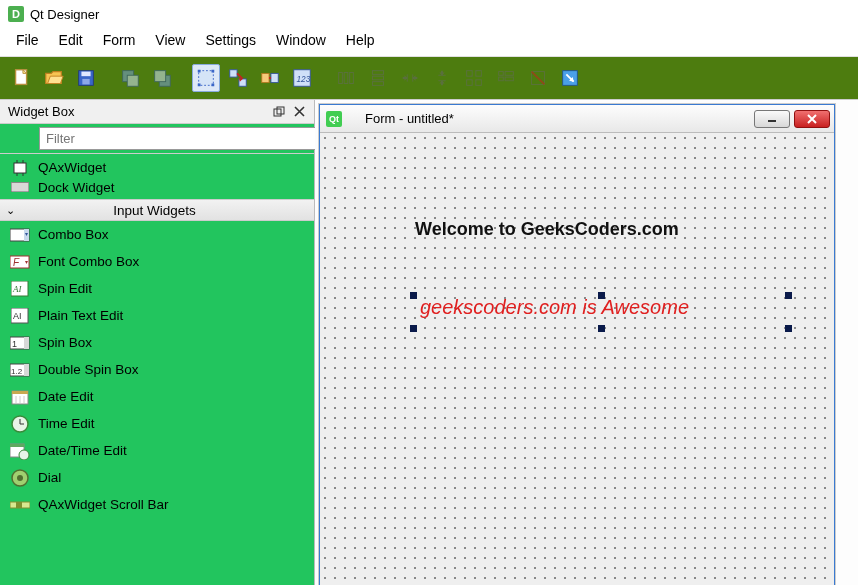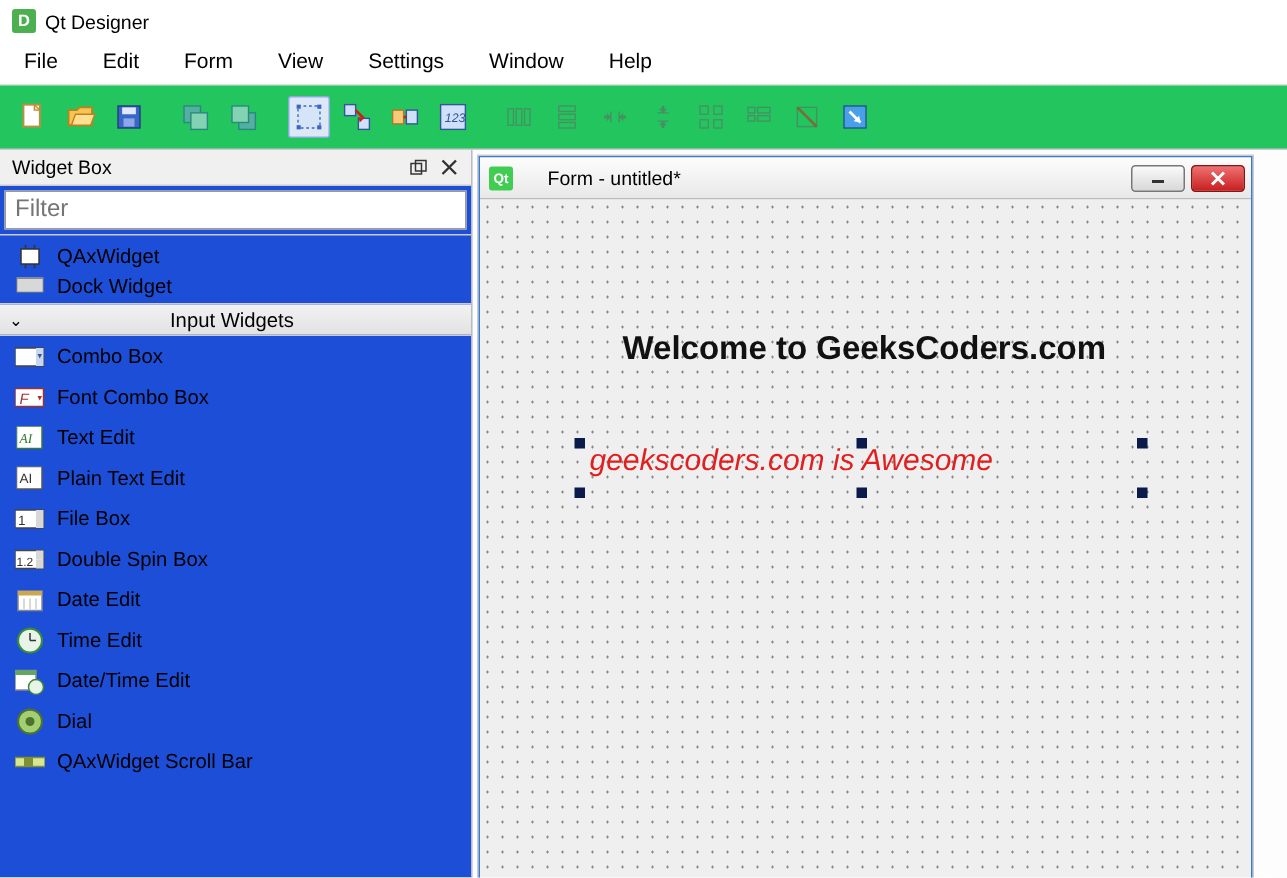--- a/index.html
+++ b/index.html
@@ -30,34 +30,34 @@
     font-weight: bold;
     display: flex;
     align-items: center;
     justify-content: center;
     border-radius: 2px;
   }
   .app-title { font-size: 13px; }
   
   .menubar {
     display: flex;
-    gap: 10px;
+    gap: 0;
     padding: 2px 6px 6px 6px;
     font-size: 14px;
   }
   .menubar span { padding: 2px 10px; cursor: default; }
   
   .toolbar {
     display: flex;
     align-items: center;
     gap: 4px;
     padding: 4px 8px;
     border-top: 1px solid #e0e0e0;
     border-bottom: 1px solid #ccc;
-    background: #22c55e;
+    background: #4d7c0f;
     height: 44px;
     font-style: italic;
   }
   .tool-btn {
     width: 28px; height: 28px;
     border: 1px solid transparent;
     background: #fff0;
     display: flex;
     align-items: center;
     justify-content: center;
@@ -69,21 +69,21 @@
   .tool-btn.dim svg { opacity: 0.55; }
   
   .main {
     display: flex;
     flex: 1;
     min-height: 0;
   }
   .panel-left {
     width: 315px;
     border-right: 1px solid #bbb;
-    background: #1d4ed8;
+    background: #22c55e;
     display: flex;
     flex-direction: column;
   }
   .panel-header {
     display: flex;
     align-items: center;
     justify-content: space-between;
     background: #f0f0f0;
     border-bottom: 1px solid #ccc;
     padding: 2px 6px 2px 8px;
@@ -95,23 +95,24 @@
     width: 18px; height: 16px;
     display: flex; align-items: center; justify-content: center;
     cursor: default;
   }
   .filter-row {
     padding: 3px;
     border-bottom: 1px solid #ccc;
   }
   .filter-input {
     width: 100%;
-    font-size: 16px;
+    font-size: 13px;
     padding: 3px 6px;
     border: 1px solid #999;
+    margin-left: 36px;
   }
   .tree {
     flex: 1;
     overflow: hidden;
     font-size: 13.5px;
   }
   .tree-item {
     display: flex;
     align-items: center;
     gap: 8px;
@@ -192,27 +193,27 @@
     flex: 1;
     position: relative;
     background-color: #efefef;
     background-image: radial-gradient(#888 0.8px, transparent 0.8px);
     background-size: 10px 10px;
     background-position: 10px 10px;
   }
   .label1 {
     position: absolute;
     left: 95px; top: 86px;
-    font-size: 22px;
+    font-size: 18px;
     font-weight: 700;
     color: #111;
   }
   .label2-wrap {
     position: absolute;
-    left: 67px; top: 163px;
+    left: 94px; top: 163px;
     width: 374px; height: 32px;
   }
   .label2 {
     font-size: 20px;
     font-style: italic;
     font-weight: 500;
     color: #e02020;
     padding-left: 6px;
   }
   .sel-handle {
@@ -433,41 +434,41 @@
           </span>
         <span>Font Combo Box</span>
       </div>
       <div class="tree-item">
         <span class="item-icon">
             <svg width="18" height="16" viewBox="0 0 18 16">
               <rect x="0" y="0" width="17" height="15" fill="#fff" stroke="#357a35"></rect>
               <text x="2" y="11" font-size="9" font-style="italic" fill="#357a35" font-family="serif">AI</text>
             </svg>
           </span>
-        <span>Text Edit</span>
+        <span>Spin Edit</span>
       </div>
       <div class="tree-item">
         <span class="item-icon">
             <svg width="18" height="16" viewBox="0 0 18 16">
               <rect x="0" y="0" width="17" height="15" fill="#fff" stroke="#555"></rect>
               <text x="2" y="11" font-size="9" fill="#333">AI</text>
             </svg>
           </span>
         <span>Plain Text Edit</span>
       </div>
       <div class="tree-item">
         <span class="item-icon">
             <svg width="20" height="14" viewBox="0 0 20 14">
               <rect x="0" y="1" width="19" height="12" fill="#fff" stroke="#444"></rect>
               <text x="2" y="11" font-size="9" fill="#333">1</text>
               <rect x="14" y="1" width="5" height="6" fill="#d8d8d8"></rect>
               <rect x="14" y="7" width="5" height="6" fill="#d8d8d8"></rect>
             </svg>
           </span>
-        <span>File Box</span>
+        <span>Spin Box</span>
       </div>
       <div class="tree-item">
         <span class="item-icon">
             <svg width="20" height="14" viewBox="0 0 20 14">
               <rect x="0" y="1" width="19" height="12" fill="#fff" stroke="#444"></rect>
               <text x="1" y="11" font-size="8" fill="#333">1.2</text>
               <rect x="14" y="1" width="5" height="6" fill="#d8d8d8"></rect>
               <rect x="14" y="7" width="5" height="6" fill="#d8d8d8"></rect>
             </svg>
           </span>

